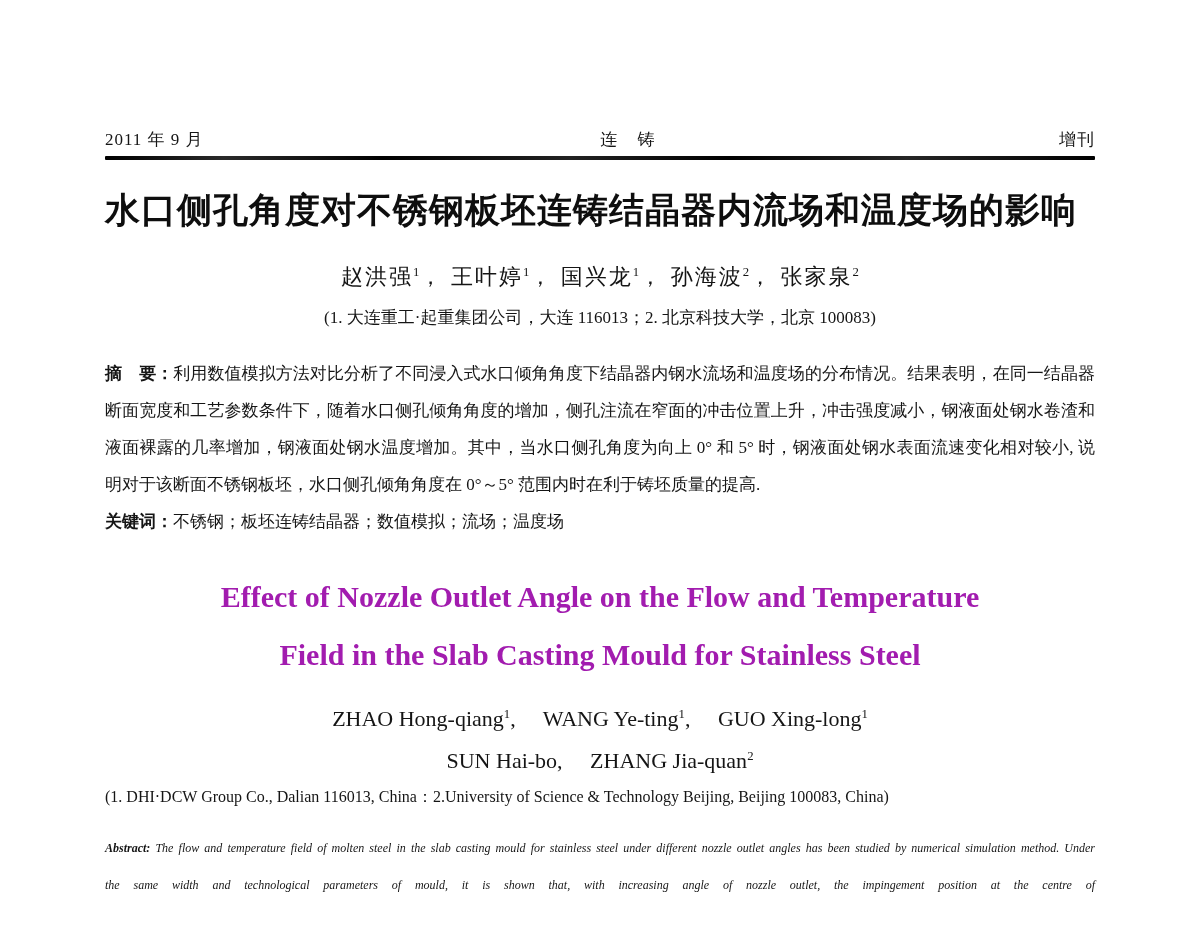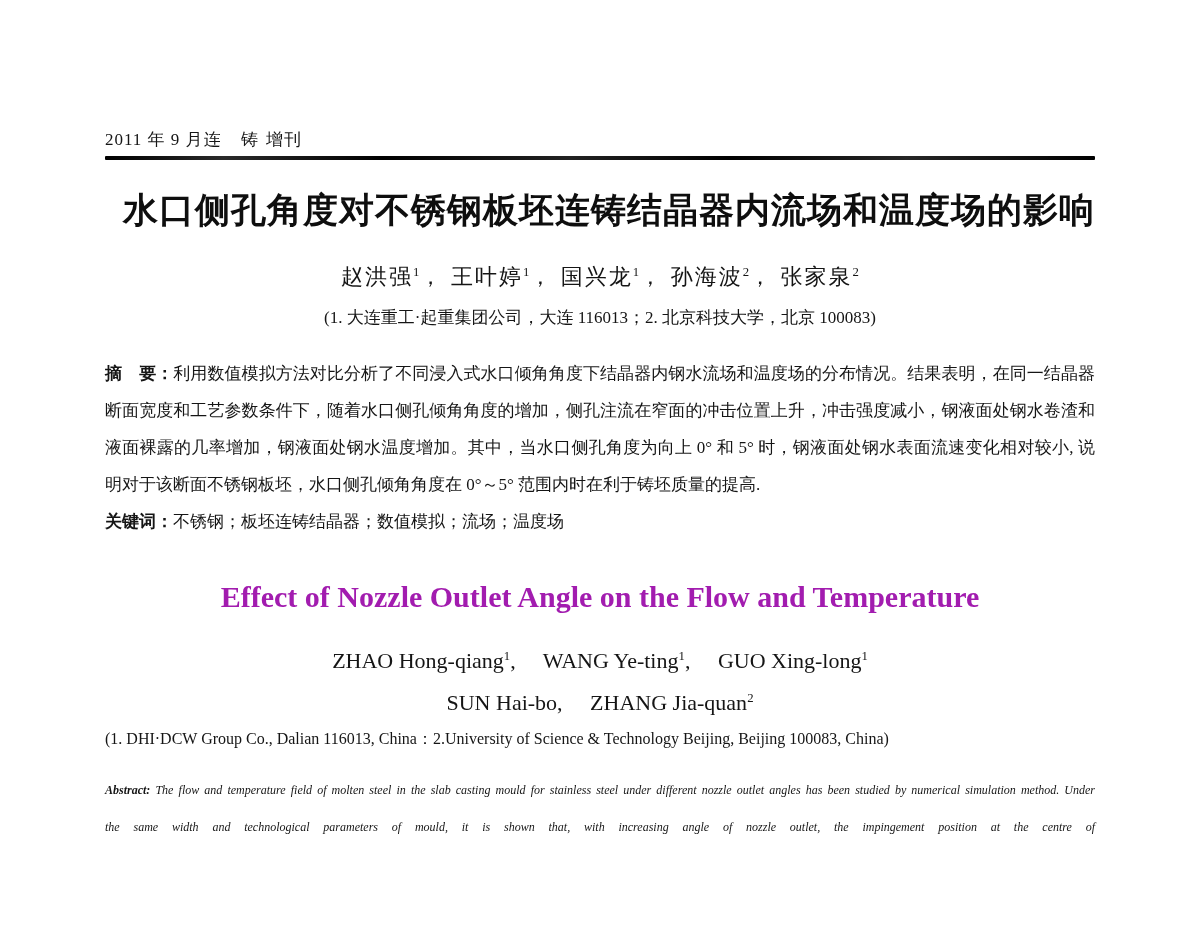--- a/index.html
+++ b/index.html
@@ -8,33 +8,33 @@
     width:1200px;height:952px;
     background:#ffffff;
     box-sizing:border-box;
     padding:128px 105px 0 105px;
     overflow:hidden;
     color:#151515;
     font-family:"Liberation Serif","DejaVu Serif",serif;
   }
   
   .jheader{
-    display:flex;justify-content:flex-start;align-items:baseline;
+    display:flex;justify-content:space-between;align-items:baseline;
     font-size:17px;letter-spacing:1px;
   }
   .jheader .center{letter-spacing:8px;}
   .jrule{
     height:4px;margin-top:5px;
     background:linear-gradient(90deg,#000 0%,#2a2a2a 12%,#000 28%,#222 47%,#000 63%,#262626 81%,#000 100%);
     border-radius:1px;
   }
   
   .title-zh{
     margin:27px 0 0 0;
-    text-align:right;
+    text-align:left;
     font-family:"Liberation Sans","DejaVu Sans",sans-serif;
     font-weight:900;
     font-size:35px;
     letter-spacing:1px;
     color:#0e0e0e;
   }
   .authors-zh{
     margin:28px 0 0 0;text-align:center;
     font-size:22px;letter-spacing:2px;
   }
@@ -102,20 +102,21 @@
   <p class="abstract-zh">
     <span class="label">摘　要：</span><span>利用数值模拟方法对比分析了不同浸入式水口倾角角度下结晶器内钢水流场和温度场的分布情况。结果表明，在同一结晶器断面宽度和工艺参数条件下，随着水口侧孔倾角角度的增加，侧孔注流在窄面的冲击位置上升，冲击强度减小，钢液面处钢水卷渣和液面裸露的几率增加，钢液面处钢水温度增加。其中，当水口侧孔角度为向上 0° 和 5° 时，钢液面处钢水表面流速变化相对较小, 说明对于该断面不锈钢板坯，水口侧孔倾角角度在 0°～5° 范围内时在利于铸坯质量的提高.</span>
   </p>
 
   <p class="kw">
     <span class="label">关键词：</span><span>不锈钢；板坯连铸结晶器；数值模拟；流场；温度场</span>
   </p>
 
   <h2 class="title-en">
     <span>Effect of Nozzle Outlet Angle on the Flow and Temperature</span><br>
+    <span>Field in the Slab Casting Mould for Stainless Steel</span>
   </h2>
 
   <p class="authors-en">
     <span><span>ZHAO Hong-qiang</span><sup class="au">1</sup><span>,&nbsp;&nbsp;&nbsp;&nbsp;</span></span>
     <span><span>WANG Ye-ting</span><sup class="au">1</sup><span>,&nbsp;&nbsp;&nbsp;&nbsp;</span></span>
     <span><span>GUO Xing-long</span><sup class="au">1</sup><span></span></span>
     <br>
     <span><span>SUN Hai-bo</span><sup class="au"></sup><span>,&nbsp;&nbsp;&nbsp;&nbsp;</span></span>
     <span><span>ZHANG Jia-quan</span><sup class="au">2</sup><span></span></span>
   </p>

